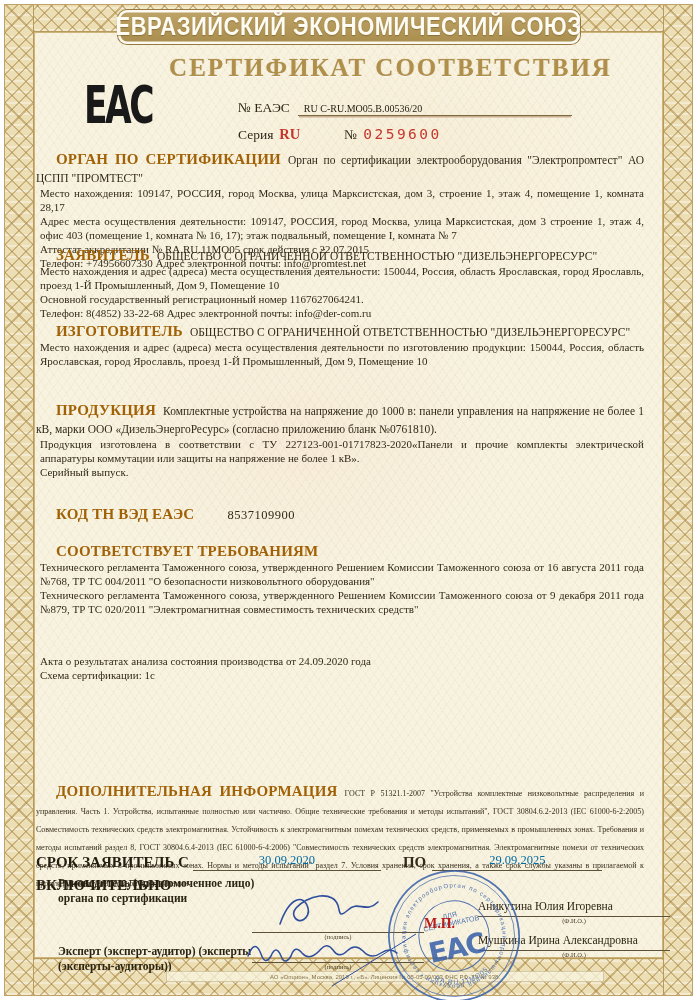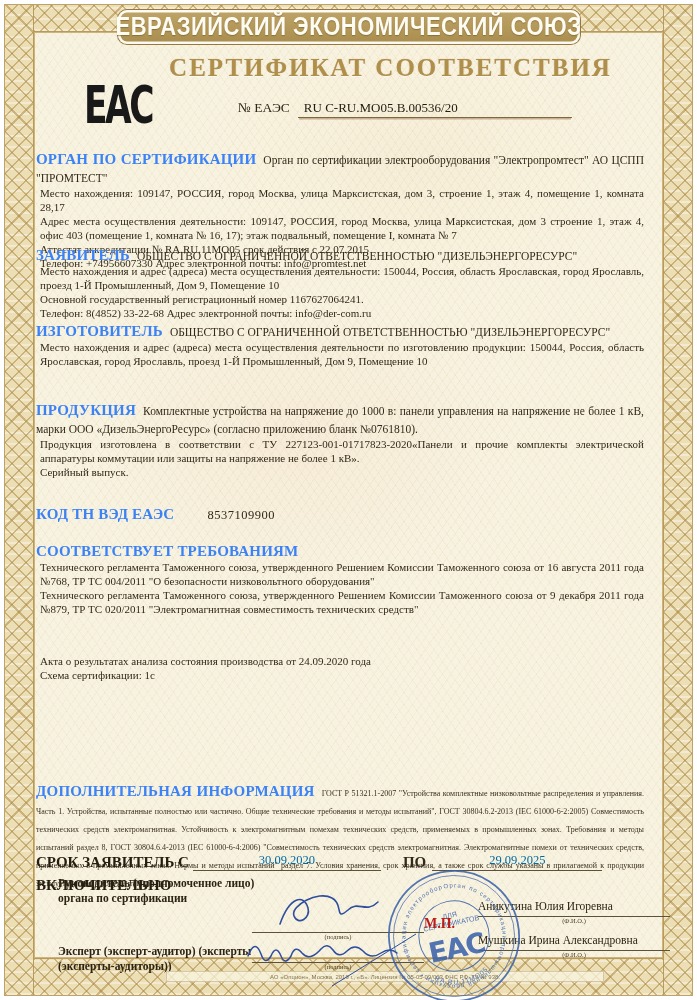--- a/index.html
+++ b/index.html
@@ -32,30 +32,30 @@
     display:flex;align-items:center;justify-content:center;z-index:3;}
   .banner span{font-family:"Liberation Sans", sans-serif;font-weight:bold;font-size:22px;
     color:#fdfbf2;letter-spacing:.5px;transform:scaleY(1.15);text-shadow:0 1px 1px rgba(110,85,30,.55);white-space:nowrap;}
   .eac{top:80px;left:84px;font-family:"DejaVu Sans", sans-serif;font-weight:bold;font-size:42px;
     color:#191919;letter-spacing:-3px;transform:scaleY(1.22) scaleX(.82);transform-origin:left top;line-height:1;}
   .cert-title{top:54px;left:calc(50% + 42px);transform:translateX(-50%);
     font-family:"Liberation Serif", serif;font-weight:bold;font-size:25px;color:#b08f4a;
     letter-spacing:2px;white-space:nowrap;text-shadow:0 1px 0 rgba(255,255,255,.7), 0 0 1px rgba(140,105,40,.6);}
   .num-row{top:100px;left:238px;font-size:14px;white-space:nowrap;}
   .num-label{font-size:13.5px;color:#2e2717;margin-right:8px;}
-  .num-value{display:inline-block;min-width:262px;font-size:13px;color:#211c10;
+  .num-value{display:inline-block;min-width:262px;font-size:10px;color:#211c10;
     border-bottom:1px solid #7a6a40;box-shadow:0 2.5px 0 -1px rgba(170,120,90,.55);padding:0 6px 1px 6px;}
   .series-row{top:126px;left:238px;font-size:13.5px;white-space:nowrap;}
   .series-ru{color:#c6362b;font-weight:bold;font-size:14.5px;margin-left:6px;}
   .blank-label{margin-left:44px;}
   .blank-no{color:#c6362b;font-family:"DejaVu Sans Mono", monospace;font-size:14.5px;letter-spacing:2.5px;margin-left:6px;}
   
   .sec{left:36px;width:608px;}
   .sec .para{margin:0;text-align:justify;}
-  .sec-h{font-weight:bold;font-size:15px;letter-spacing:.2px;color:#3b82f6;margin-right:7px;}
+  .sec-h{font-weight:bold;font-size:15px;letter-spacing:.2px;color:#a16207;margin-right:7px;margin-left:20px;}
   .sec-intro{font-size:11.5px;color:#33291a;}
   .sec-line{font-size:11px;line-height:1.28;color:#33291a;text-align:justify;margin:0 0 0 4px;}
   .tnved-val{font-size:12.5px;margin-left:26px;letter-spacing:.5px;}
   .extra-text{font-size:8px;line-height:1.38;color:#3a2f1e;}
   
   .validity{top:853px;left:36px;width:570px;}
   .validity .row{display:flex;align-items:flex-end;}
   .v-label{font-weight:bold;font-size:15px;color:#241d10;white-space:nowrap;}
   .v-line{border-bottom:1px solid #5d5138;text-align:center;font-size:12.5px;padding-bottom:2px;color:#0369a1;}
   .v-line.one{width:188px;margin-left:4px;}
@@ -89,20 +89,23 @@
   </div>
 
   <div class="abs banner">
     <span>ЕВРАЗИЙСКИЙ ЭКОНОМИЧЕСКИЙ СОЮЗ</span>
   </div>
   <div class="abs eac">ЕАС</div>
   <div class="abs cert-title">СЕРТИФИКАТ СООТВЕТСТВИЯ</div>
 
   <div class="abs num-row">
     <span class="num-label">№ ЕАЭС</span><span class="num-value">RU C-RU.МО05.В.00536/20</span>
+  </div>
+  <div class="abs series-row">
+    <span>Серия</span><span class="series-ru">RU</span><span class="blank-label">№</span><span class="blank-no">0259600</span>
   </div>
 
   <div class="abs sec" style="top:150px">
     <p class="para"><span class="sec-h">ОРГАН ПО СЕРТИФИКАЦИИ</span><span class="sec-intro">Орган по сертификации электрооборудования "Электропромтест" АО ЦСПП "ПРОМТЕСТ"</span></p>
     <div class="sec-line">Место нахождения: 109147, РОССИЯ, город Москва, улица Марксистская, дом 3, строение 1, этаж 4, помещение 1, комната 28,17</div>
     <div class="sec-line">Адрес места осуществления деятельности: 109147, РОССИЯ, город Москва, улица Марксистская, дом 3 строение 1, этаж 4, офис 403 (помещение 1, комната № 16, 17); этаж подвальный, помещение I, комната № 7</div>
     <div class="sec-line">Аттестат аккредитации № RA.RU.11МО05 срок действия с 22.07.2015</div>
     <div class="sec-line">Телефон: +74956607330 Адрес электронной почты: info@promtest.net</div>
   </div>
 

